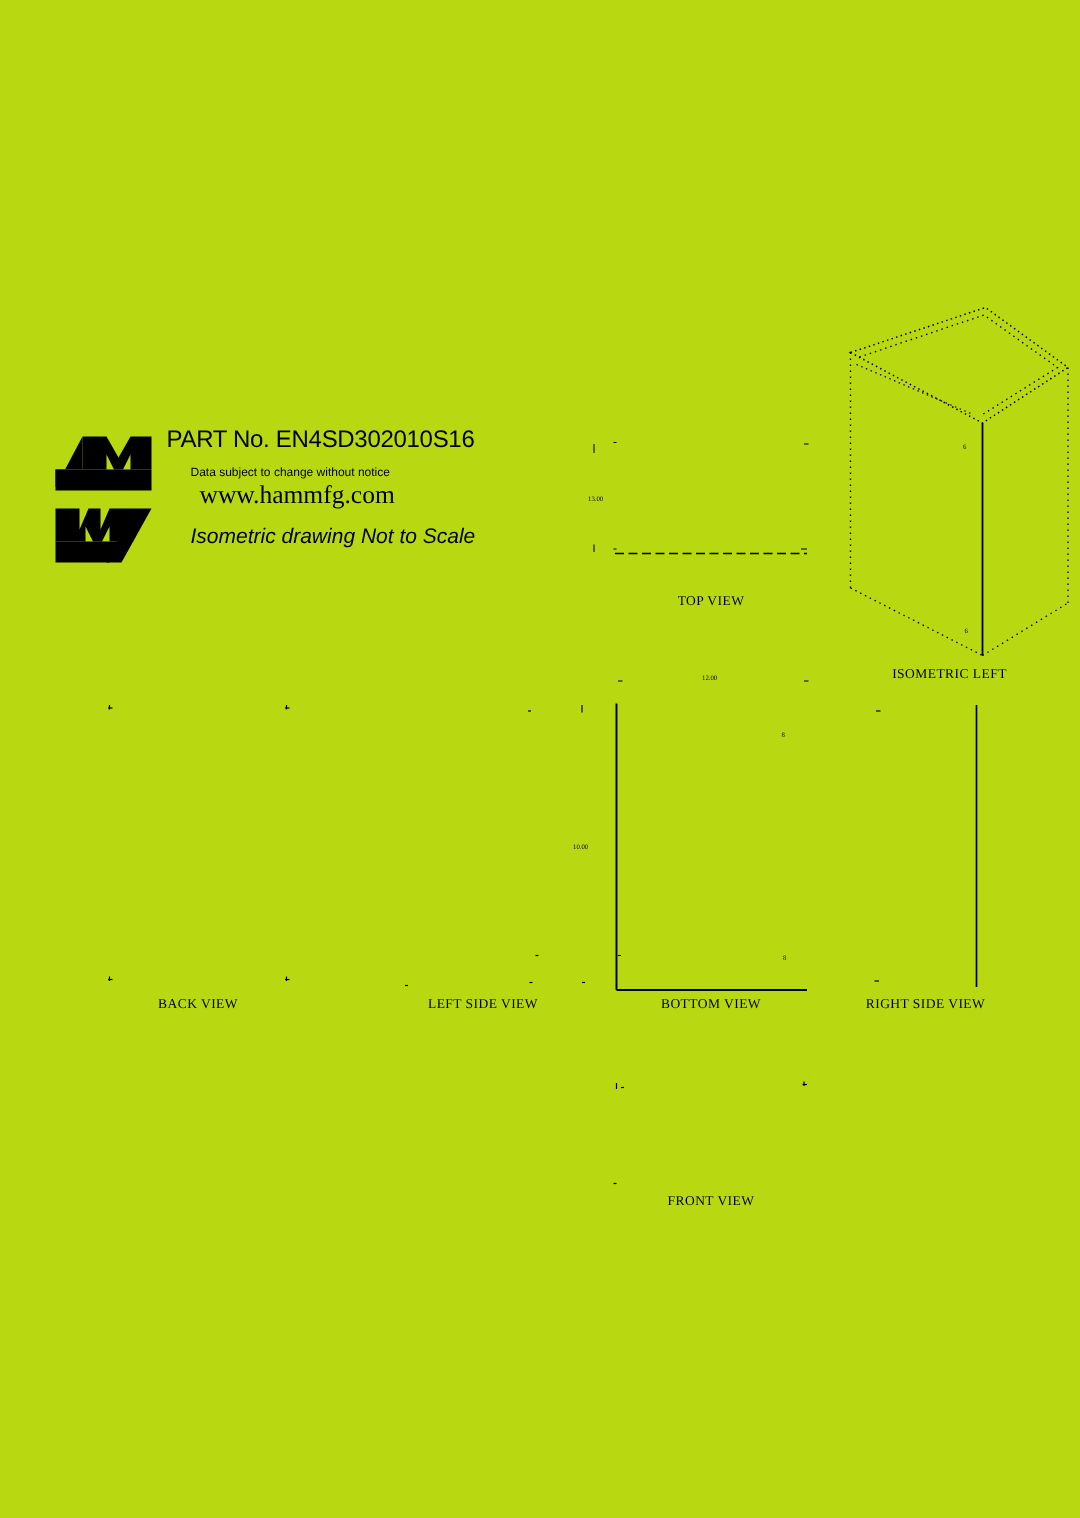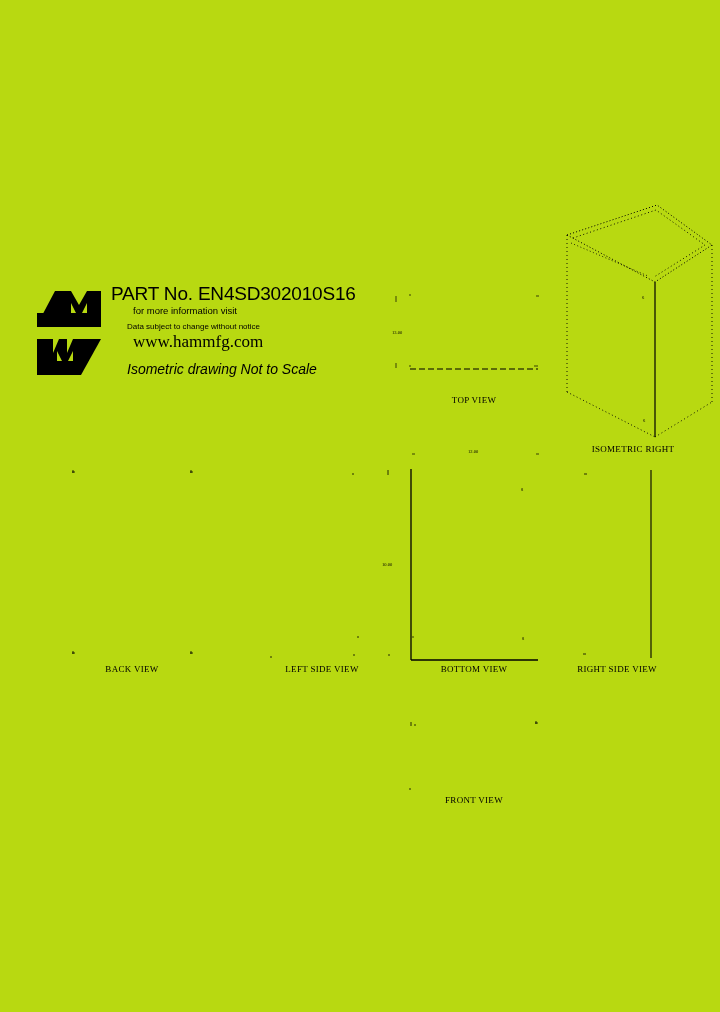--- a/index.html
+++ b/index.html
@@ -14,21 +14,21 @@
   .sheet{position:absolute;inset:0;}
 
   
   #title-block{position:absolute;left:35px;top:283px;width:380px;height:100px;}
 
   .logo{position:absolute;left:0;top:0;width:68px;height:93px;}
   .logo svg{display:block;}
 
   .tb-text{position:absolute;left:76px;top:0;width:300px;}
   #part-no{
-    font-size:19px;color:#000;white-space:nowrap;
+    font-size:16px;color:#000;white-space:nowrap;
     letter-spacing:-0.2px;line-height:22px;
     font-family:"Liberation Sans", sans-serif;
   }
   #more-info{font-size:9.5px;color:#000;margin-left:22px;line-height:12px;}
   #website{
     font-family:"Liberation Serif", serif;
     font-size:17px;color:#000;margin-left:22px;line-height:20px;
   }
   #disclaimer{font-size:8px;color:#000;margin-left:16px;margin-top:4px;line-height:11px;}
   #notscale{font-size:14px;color:#000;margin-left:16px;margin-top:12px;line-height:11px;font-style:italic;}
@@ -154,21 +154,21 @@
   <div class="dim" style="left:521px;top:487px;">8</div>
 
   <div class="dim" style="left:522px;top:636px;">8</div>
 
   <div class="dim" style="left:642px;top:295px;">6</div>
 
   <div class="dim" style="left:643px;top:418px;">6</div>
 
   <div class="view-label" style="left:424px;top:375px;width:100px;margin-top:20px;">TOP VIEW</div>
 
-  <div class="view-label" style="left:578px;top:444px;width:110px;">ISOMETRIC RIGHT</div>
+  <div class="view-label" style="left:578px;top:444px;width:110px;">ISOMETRIC LEFT</div>
 
   <div class="view-label" style="left:82px;top:664px;width:100px;">BACK VIEW</div>
 
   <div class="view-label" style="left:272px;top:664px;width:100px;">LEFT SIDE VIEW</div>
 
   <div class="view-label" style="left:424px;top:664px;width:100px;">BOTTOM VIEW</div>
 
   <div class="view-label" style="left:562px;top:664px;width:110px;">RIGHT SIDE VIEW</div>
 
   <div class="view-label" style="left:424px;top:795px;width:100px;">FRONT VIEW</div>
@@ -185,21 +185,20 @@
 
           <path d="M2 56 L18 56 L18 70 L24 56 L32 56 L32 70 L38 56 L54 56 L54 78 L38 78 L38 68 L33 78 L27 78 L22 68 L22 78 L2 78 Z"></path>
           <path d="M54 56 L66 56 L46 92 L36 92 Z"></path>
           <path d="M2 78 L46 78 L38 92 L2 92 Z"></path>
         </g>
       </svg>
     </div>
 
     <div class="tb-text">
       <div id="part-no">PART No.  EN4SD302010S16</div>
-      <div id="more-info">for more information visit</div>
       <div id="disclaimer">Data subject to change without notice</div>
       <div id="website">www.hammfg.com</div>
       <div id="notscale">Isometric drawing Not to Scale</div>
     </div>
 
   </div>
 
 </div>
 
 </body></html>

